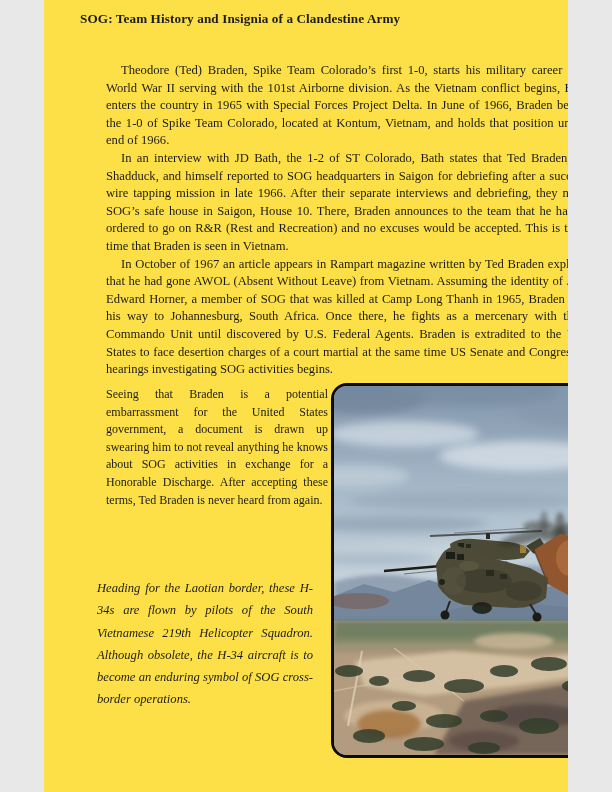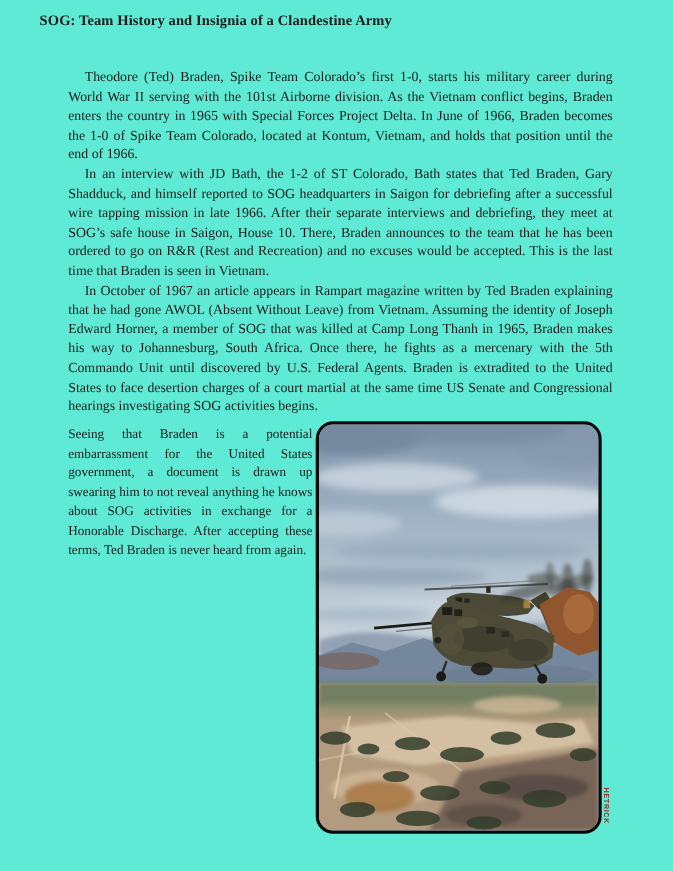--- a/index.html
+++ b/index.html
@@ -1,20 +1,20 @@
 <!DOCTYPE html>
 <html><head>
 <meta charset="utf-8">
 <style>
   html,body { margin:0; padding:0; background:#e8e8e8; }
   .page {
     position:relative;
-    width:612px; height:792px;
+    width:524px; height:792px;
     margin:0 auto;
-    background:#5eead4;
+    background:#fde047;
     font-family:"Liberation Serif", serif;
     color:#1c1c1c;
     overflow:hidden;
   }
   .page-title {
     position:absolute;
     left:36px; top:11px;
     margin:0;
     font-size:13.2px;
     font-weight:bold;
@@ -79,20 +79,21 @@
   <h1 class="page-title">SOG: Team History and Insignia of a Clandestine Army</h1>
 
   <div class="body-col">
     <p>Theodore (Ted) Braden, Spike Team Colorado’s first 1-0, starts his military career during World War II serving with the 101st Airborne division. As the Vietnam conflict begins, Braden enters the country in 1965 with Special Forces Project Delta. In June of 1966, Braden becomes the 1-0 of Spike Team Colorado, located at Kontum, Vietnam, and holds that position until the end of 1966.</p>
     <p>In an interview with JD Bath, the 1-2 of ST Colorado, Bath states that Ted Braden, Gary Shadduck, and himself reported to SOG headquarters in Saigon for debriefing after a successful wire tapping mission in late 1966. After their separate interviews and debriefing, they meet at SOG’s safe house in Saigon, House 10. There, Braden announces to the team that he has been ordered to go on R&amp;R (Rest and Recreation) and no excuses would be accepted. This is the last time that Braden is seen in Vietnam.</p>
     <p>In October of 1967 an article appears in Rampart magazine written by Ted Braden explaining that he had gone AWOL (Absent Without Leave) from Vietnam. Assuming the identity of Joseph Edward Horner, a member of SOG that was killed at Camp Long Thanh in 1965, Braden makes his way to Johannesburg, South Africa. Once there, he fights as a mercenary with the 5th Commando Unit until discovered by U.S. Federal Agents. Braden is extradited to the United States to face desertion charges of a court martial at the same time US Senate and Congressional hearings investigating SOG activities begins.</p>
   </div>
 
   <p class="para-wrap">Seeing that Braden is a potential embarrassment for the United States government, a document is drawn up swearing him to not reveal anything he knows about SOG activities in exchange for a Honorable Discharge. After accepting these terms, Ted Braden is never heard from again.</p>
 
+  <p class="caption">Heading for the Laotian border, these H-34s are flown by pilots of the South Vietnamese 219th Helicopter Squadron. Although obsolete, the H-34 aircraft is to become an enduring symbol of SOG cross-border operations.</p>
 
   <figure class="photo-frame">
     <svg viewBox="0 0 254 369" preserveAspectRatio="none" aria-hidden="true">
       <defs>
         <linearGradient id="skyg" x1="0" y1="0" x2="0" y2="1">
           <stop offset="0%" stop-color="#8296ac"></stop>
           <stop offset="28%" stop-color="#9aadbf"></stop>
           <stop offset="52%" stop-color="#b0c1ce"></stop>
           <stop offset="75%" stop-color="#c4d0da"></stop>
           <stop offset="100%" stop-color="#ccd7e0"></stop>

